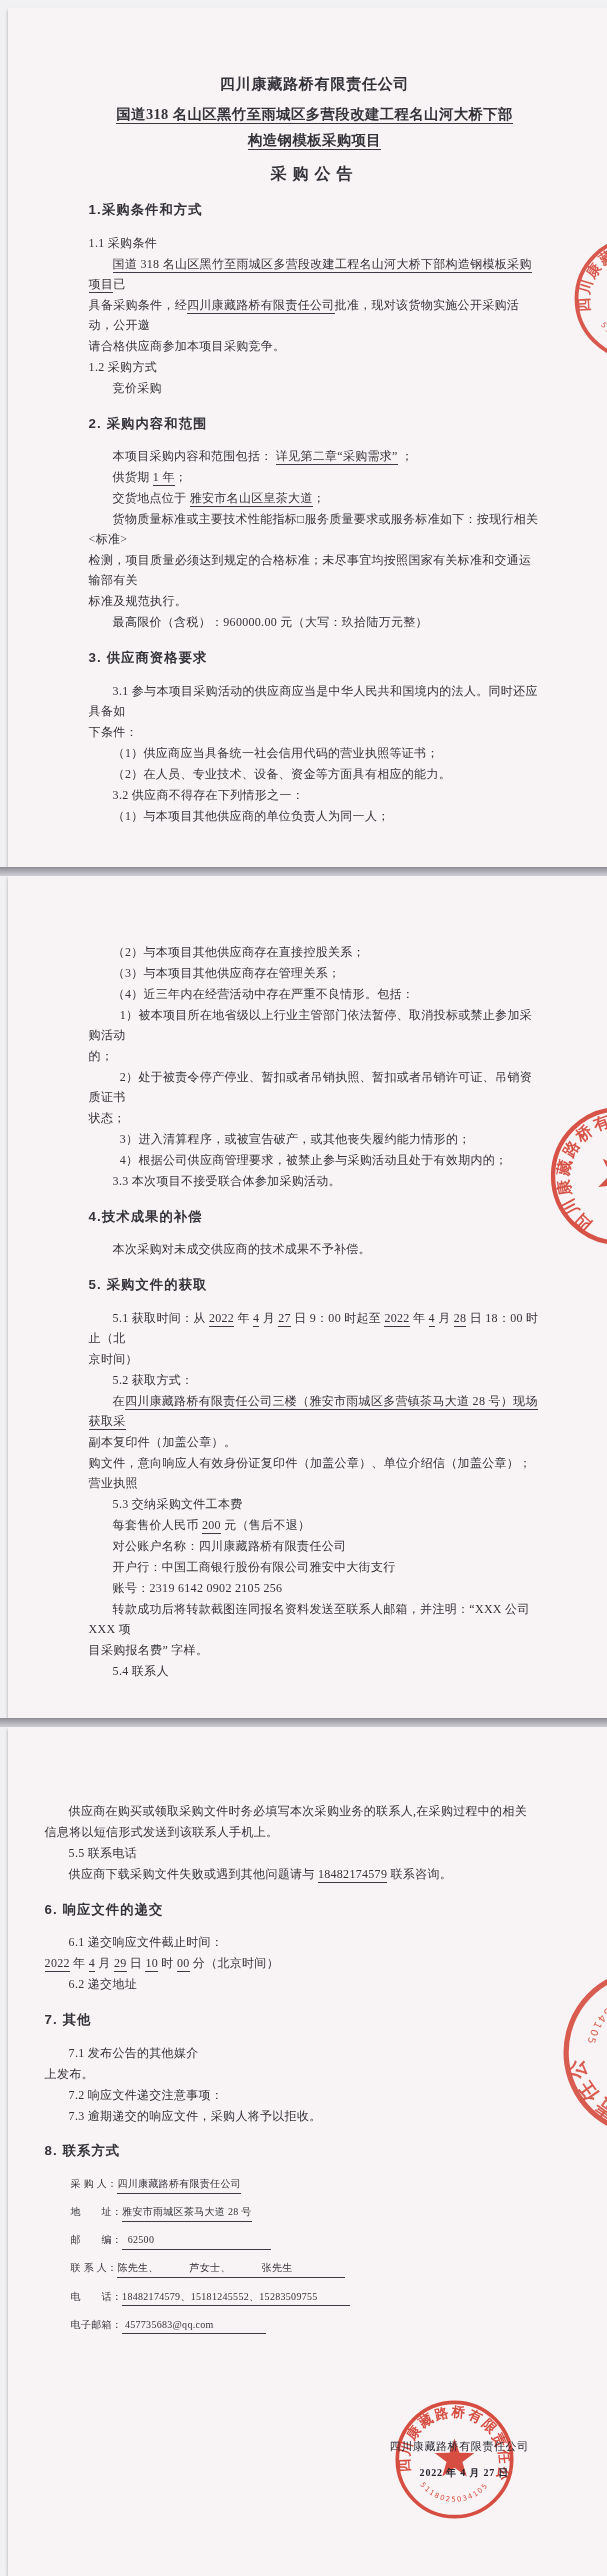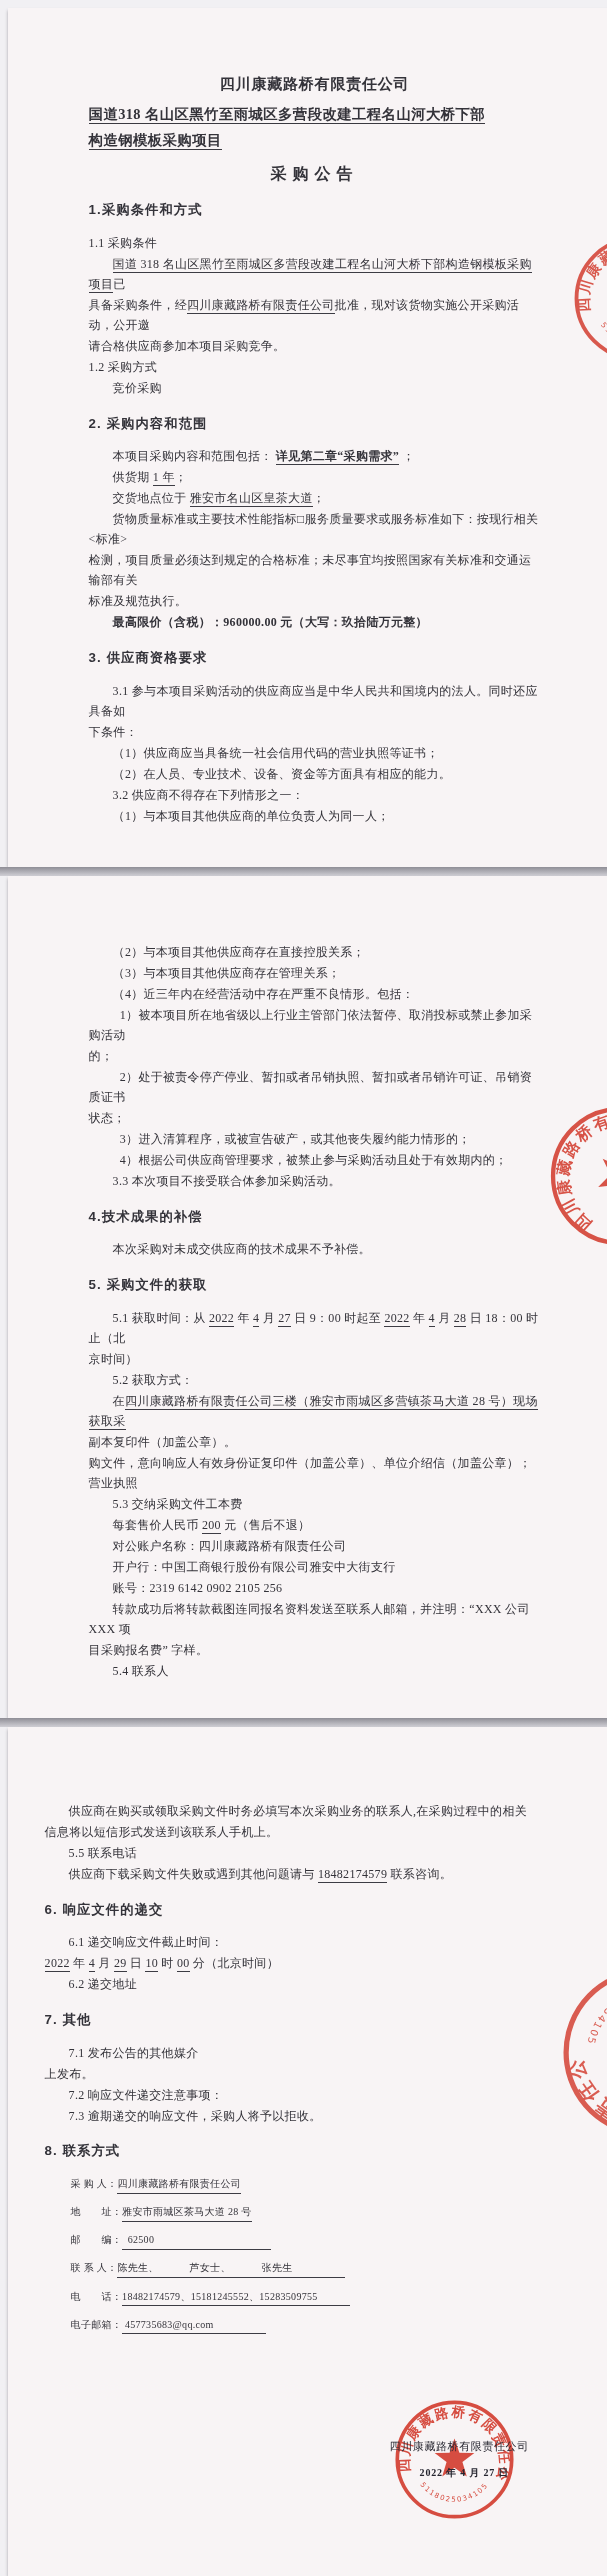--- a/index.html
+++ b/index.html
@@ -21,33 +21,33 @@
   #page3{top:1727px;height:849px;}
   .gap{position:absolute;left:0;width:607px;height:9px;background:linear-gradient(180deg,#8f8e96,#d0cfd5);}
   #gap1{top:867px;}
   #gap2{top:1718px;}
   .content{padding:0 67px 0 81px;position:relative;}
   #page1 .content{padding-top:67px;}
   #page2 .content{padding-top:65px;}
   #page3 .content{padding-top:73px;padding-left:37px;}
   .blk{font-size:12px;line-height:20px;margin:1px 0;white-space:pre-wrap;letter-spacing:0.3px;}
   .title-company{text-align:center;font-weight:bold;font-size:15px;margin:0 0 9px;letter-spacing:0.8px;}
-  .title-project{font-weight:bold;font-size:14.4px;line-height:23px;margin:3px 0;letter-spacing:0.4px;}
+  .title-project{text-align:center;font-weight:bold;font-size:14.4px;line-height:23px;margin:3px 0;letter-spacing:0.4px;}
   .title-project .u{border-bottom:1.1px solid #3a3940;padding-bottom:1.5px;}
   .notice-title{text-align:center;font-weight:bold;font-size:16px;letter-spacing:6px;margin:12px 0 16.7px;}
   .heading{
     font-family:"Liberation Sans","DejaVu Sans",sans-serif;
     font-weight:bold;font-size:13.3px;letter-spacing:1.1px;
     margin:16.7px 0 13.7px;
   }
   .para{text-indent:2em;}
   .para-deep{text-indent:2.6em;}
   .flush{text-indent:0;}
   .u{border-bottom:0.8px solid #3d3c44;padding-bottom:0.8px;}
-  .b{font-weight:bold;}
+  .b{font-weight:normal;}
   .row{padding-left:26px;margin:8.3px 0;font-size:10px;line-height:19px;white-space:pre-wrap;letter-spacing:0.3px;}
   .row .u{display:inline-block;line-height:16px;}
   .rw-yb .u{min-width:149px;}
   .rw-lx .u{min-width:228px;}
   .rw-dh .u{min-width:228px;}
   .rw-em .u{min-width:144px;}
   
   .seal{position:absolute;pointer-events:none;}
   .seal svg{display:block;}
   #sealA{left:564px;top:226px;width:129px;height:129px;opacity:.82;}

